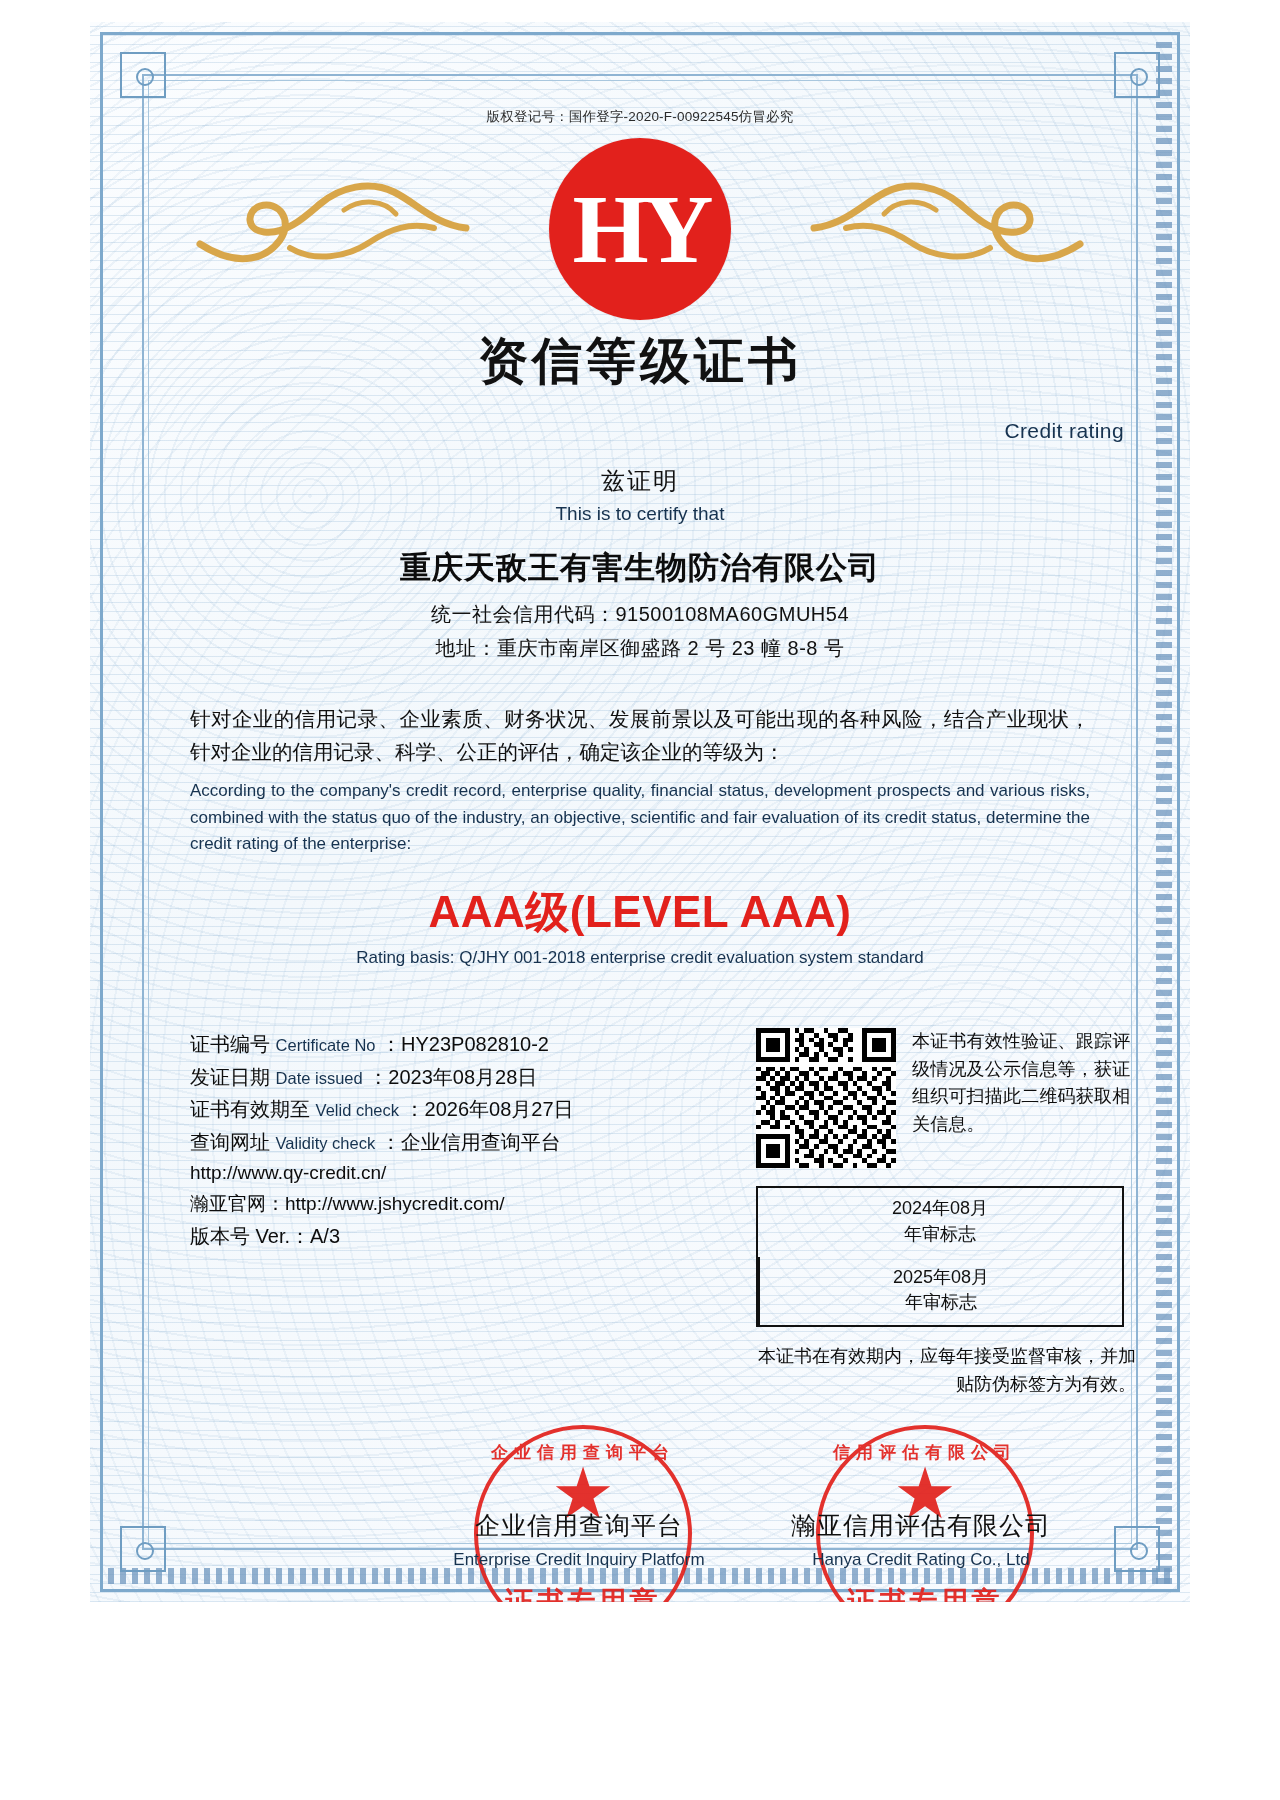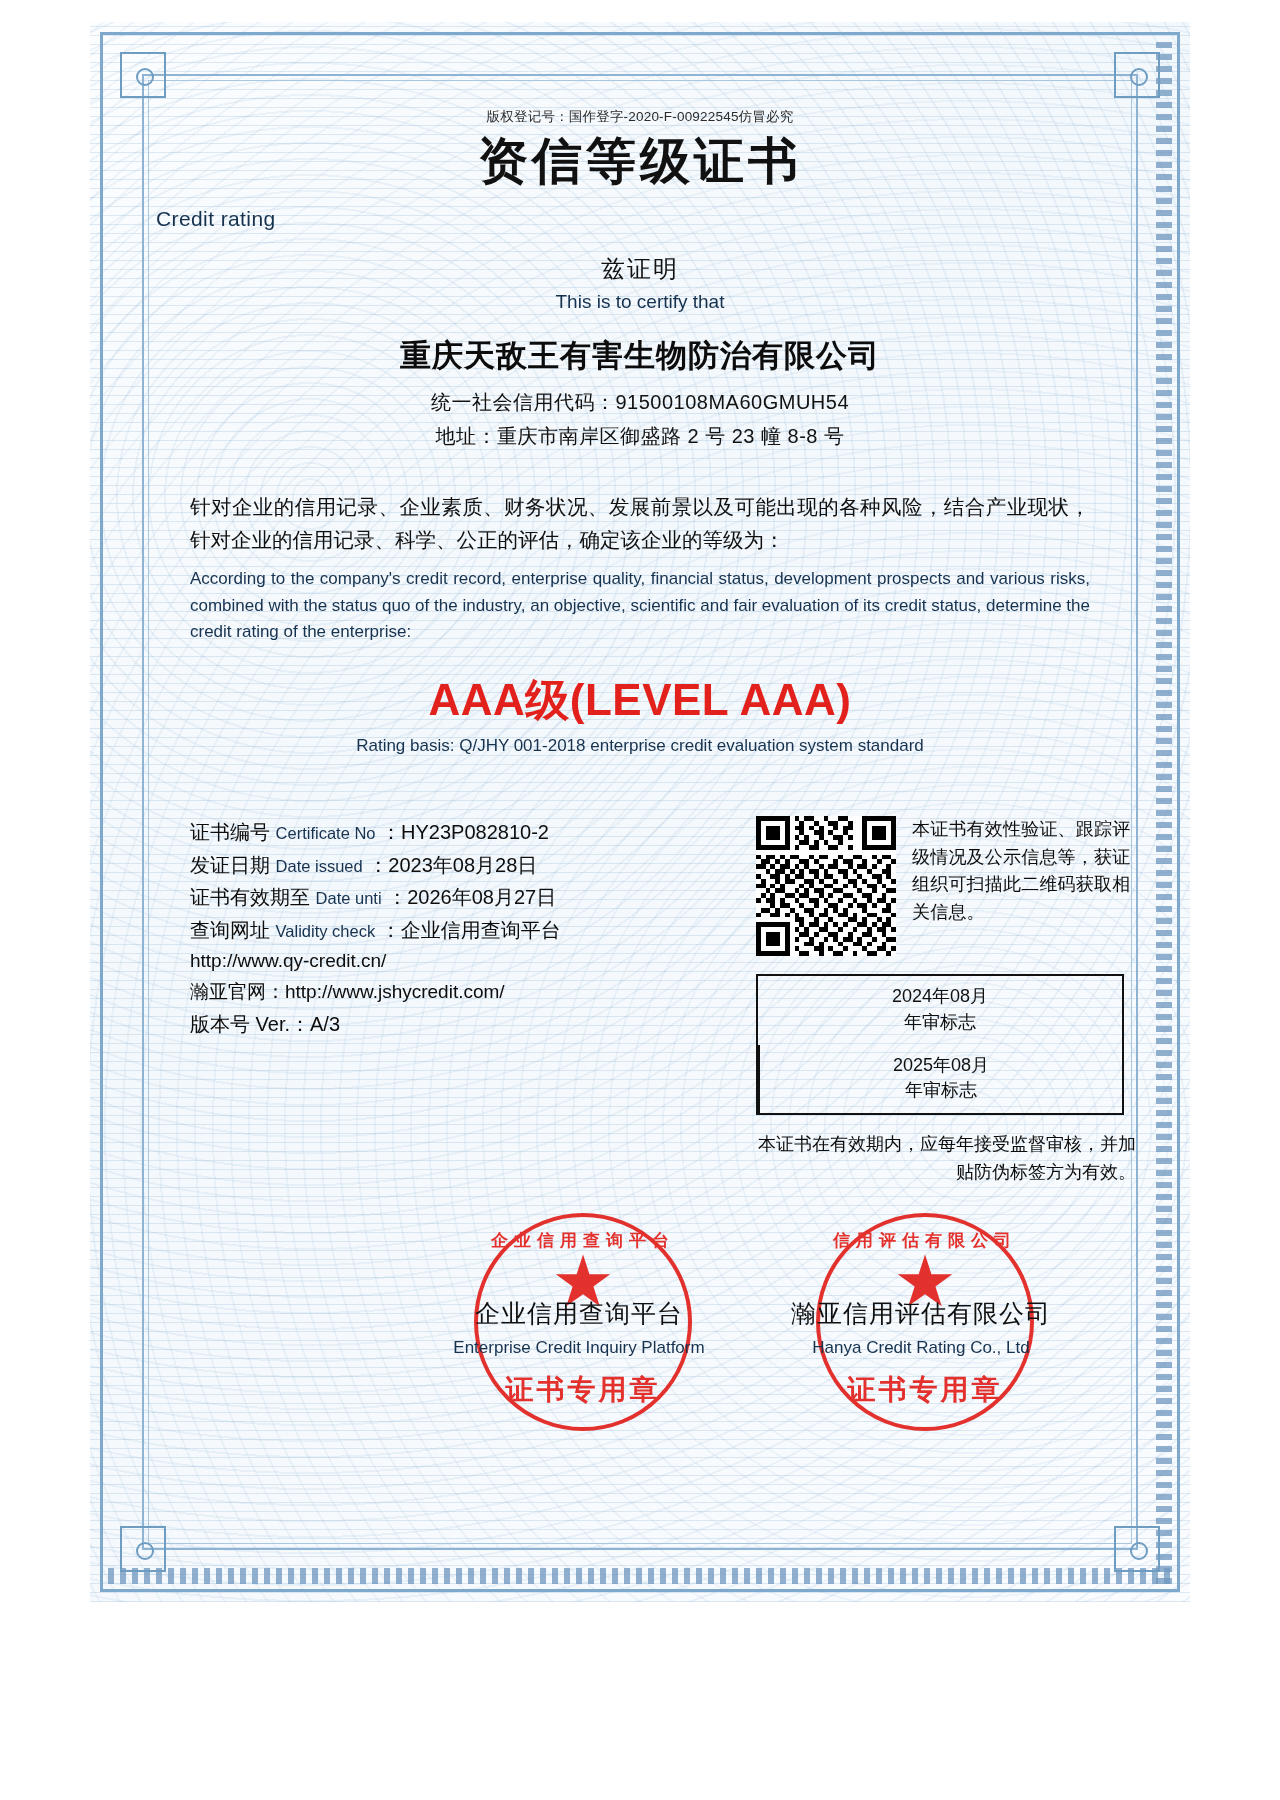--- a/index.html
+++ b/index.html
@@ -163,24 +163,24 @@
   h1.cert-title {
     margin: 2px 0 0 0;
     text-align: center;
     font-family: "Liberation Serif", serif;
     font-weight: bold;
     font-size: 50px;
     color: #111111;
     letter-spacing: 4px;
   }
   .cert-title-en {
-    text-align: left;
+    text-align: right;
     font-size: 21px;
     color: #16324f;
-    margin-top: 12px;
+    margin-top: 24px;
     letter-spacing: 0.4px;
   }
   .certify-cn {
     text-align: center;
     font-size: 24px;
     color: #111;
     margin-top: 22px;
     letter-spacing: 2px;
   }
   .certify-en {
@@ -399,20 +399,37 @@
       <div class="dot"></div>
     </div>
   <div class="corner br">
       <div class="dot"></div>
     </div>
 
   <div class="content">
 
     <div class="copyright-line">版权登记号：国作登字-2020-F-00922545仿冒必究</div>
 
+    <div class="logo-row">
+      <svg class="flourish left" viewBox="0 0 300 110" fill="none" xmlns="http://www.w3.org/2000/svg">
+        <path d="M6 74 C 40 96, 70 92, 86 70 C 100 50, 84 30, 66 36 C 52 41, 52 60, 70 62 C 92 65, 112 46, 126 34 C 146 17, 176 10, 200 22 C 224 34, 240 54, 272 58" stroke="#d8a64a" stroke-width="7" stroke-linecap="round"></path>
+        <path d="M96 78 C 120 92, 152 88, 176 72 C 196 59, 216 52, 240 58" stroke="#d8a64a" stroke-width="6" stroke-linecap="round"></path>
+        <path d="M150 40 C 168 28, 190 30, 202 44" stroke="#d8a64a" stroke-width="5" stroke-linecap="round"></path>
+      </svg>
+
+      <div class="logo">
+        <span class="mark">HY</span>
+      </div>
+
+      <svg class="flourish right" viewBox="0 0 300 110" fill="none" xmlns="http://www.w3.org/2000/svg">
+        <path d="M6 74 C 40 96, 70 92, 86 70 C 100 50, 84 30, 66 36 C 52 41, 52 60, 70 62 C 92 65, 112 46, 126 34 C 146 17, 176 10, 200 22 C 224 34, 240 54, 272 58" stroke="#d8a64a" stroke-width="7" stroke-linecap="round"></path>
+        <path d="M96 78 C 120 92, 152 88, 176 72 C 196 59, 216 52, 240 58" stroke="#d8a64a" stroke-width="6" stroke-linecap="round"></path>
+        <path d="M150 40 C 168 28, 190 30, 202 44" stroke="#d8a64a" stroke-width="5" stroke-linecap="round"></path>
+      </svg>
+    </div>
 
     <h1 class="cert-title">资信等级证书</h1>
     <div class="cert-title-en">Credit rating</div>
 
     <div class="certify-cn">兹证明</div>
     <div class="certify-en">This is to certify that</div>
 
     <div class="company-name">重庆天敌王有害生物防治有限公司</div>
     <div class="company-meta">统一社会信用代码：91500108MA60GMUH54</div>
     <div class="company-meta">地址：重庆市南岸区御盛路 2 号 23 幢 8-8 号</div>
@@ -431,21 +448,21 @@
           <span class="lab-en">Certificate No</span>
           <span>：HY23P082810-2</span>
         </div>
         <div class="detail-line">
           <span>发证日期</span>
           <span class="lab-en">Date issued</span>
           <span>：2023年08月28日</span>
         </div>
         <div class="detail-line">
           <span>证书有效期至</span>
-          <span class="lab-en">Date unti</span>
+          <span class="lab-en">Velid check</span>
           <span>：2026年08月27日</span>
         </div>
         <div class="detail-line">
           <span>查询网址</span>
           <span class="lab-en">Validity check</span>
           <span>：企业信用查询平台</span>
         </div>
         <div class="detail-line url">http://www.qy-credit.cn/</div>
         <div class="detail-line url">瀚亚官网：http://www.jshycredit.com/</div>
         <div class="detail-line">版本号 Ver.：A/3</div>

